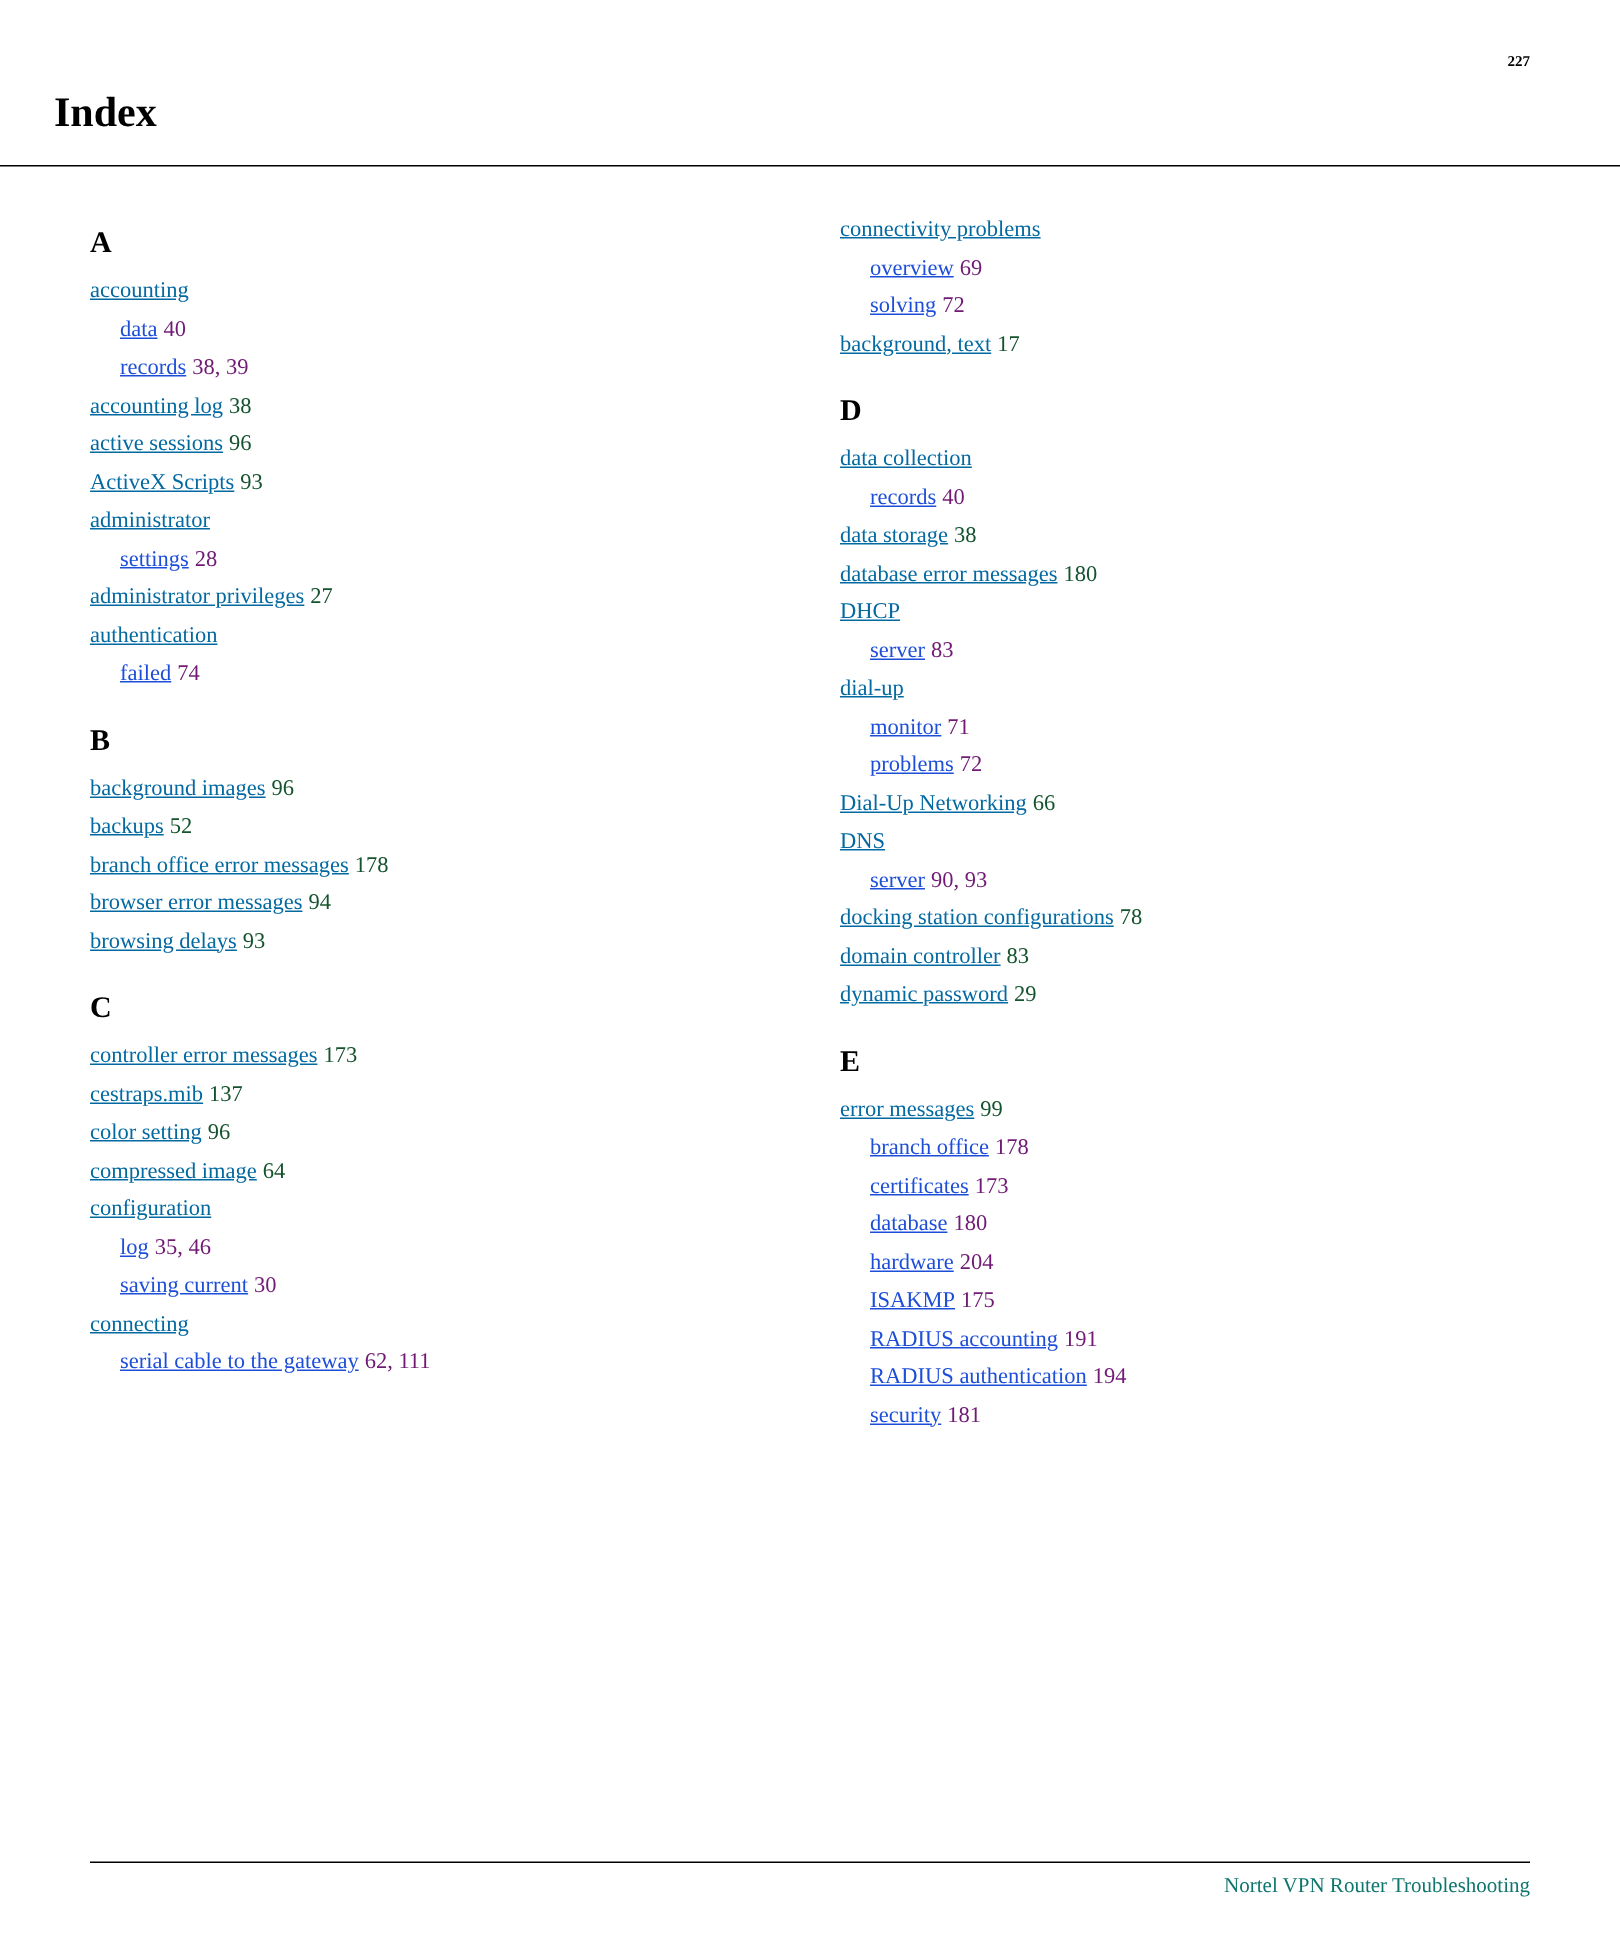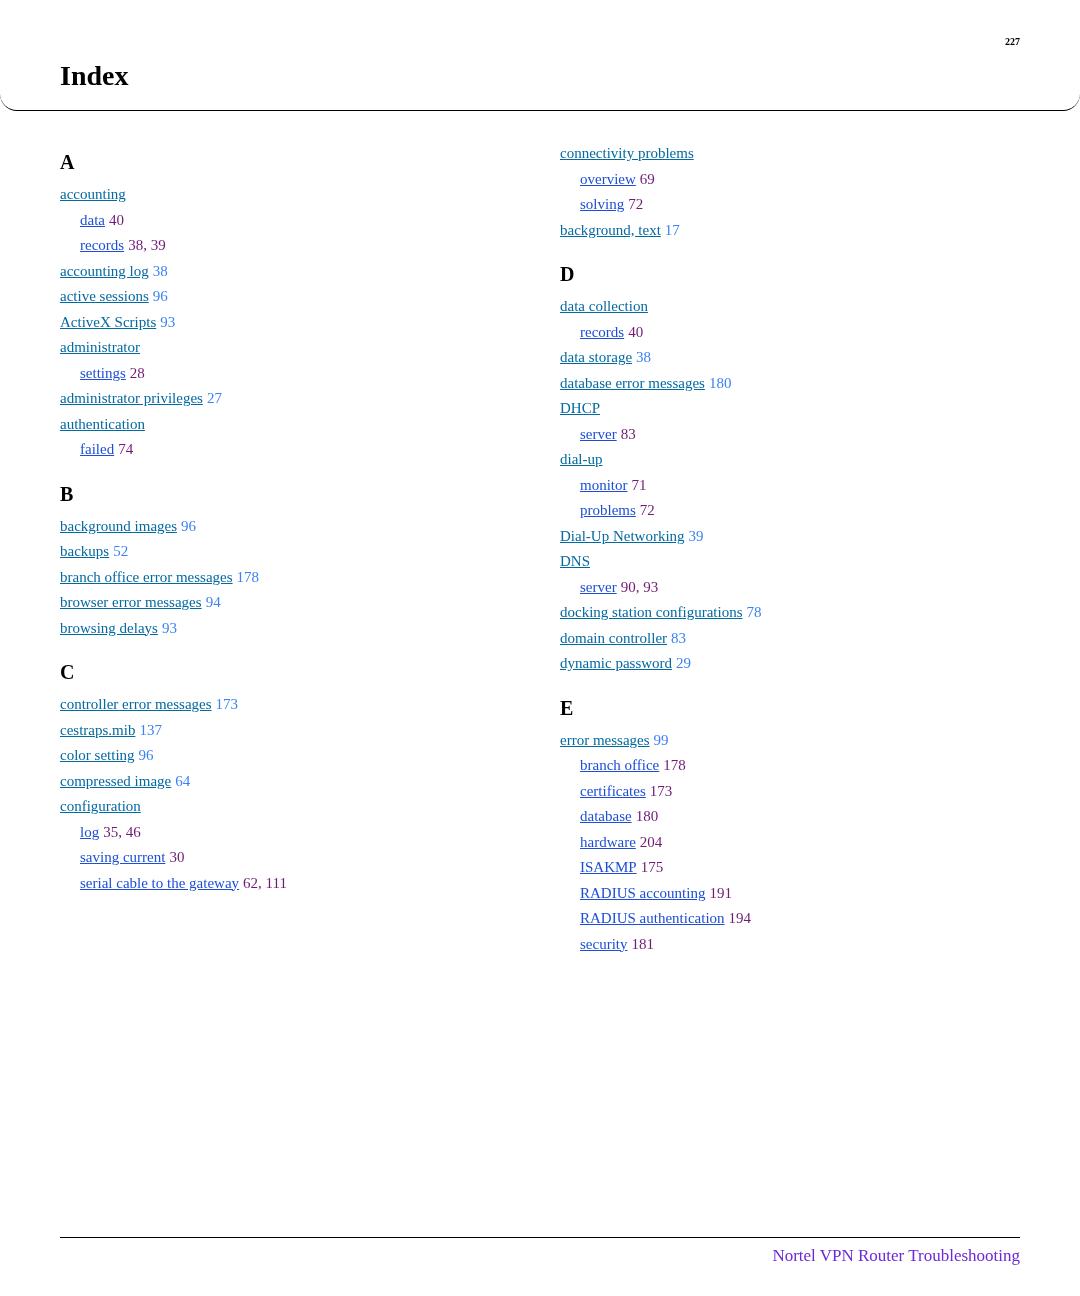--- a/index.html
+++ b/index.html
@@ -16,25 +16,24 @@
     .page-number {
       position: absolute;
       top: 36px;
       right: 60px;
       font-size: 10px;
       font-weight: bold;
       color: #000;
     }
 
     .page-title-section {
-      padding: 60px 60px 0 60px;
+      padding: 60px 60px 0 36px;
       border-bottom: 1.5px solid #000;
       padding-bottom: 10px;
       margin-bottom: 0;
-      border-radius: 17px;
     }
 
     .page-title {
       font-size: 28px;
       font-weight: bold;
       color: #000;
       margin-bottom: 8px;
     }
 
     .content-area {
@@ -63,21 +62,21 @@
       line-height: 1.7;
       display: flex;
       align-items: baseline;
     }
 
     .index-entry .link-text {
       color: #0369a1;
     }
 
     .index-entry .page-ref {
-      color: #3b82f6;
+      color: #14532d;
       margin-left: 4px;
     }
 
     .sub-entry {
       padding-left: 20px;
       line-height: 1.7;
       display: flex;
       align-items: baseline;
     }
 
@@ -95,22 +94,22 @@
       bottom: 30px;
       left: 60px;
       right: 60px;
       border-top: 1px solid #000;
       padding-top: 8px;
       display: flex;
       justify-content: flex-end;
     }
 
     .footer-text {
-      font-size: 17px;
-      color: #6d28d9;
+      font-size: 14px;
+      color: #0f766e;
     }
   </style>
 </head>
 <body>
 
 <div class="page-number">227</div>
 
 <div class="page-title-section">
   <div class="page-title">Index</div>
 </div>
@@ -206,20 +205,23 @@
           <a class="link-text" href="#">configuration</a>
         </div>
         <div class="sub-entry">
           <a class="link-text" href="#">log</a>
           <span class="page-ref">   35, 46</span>
         </div>
         <div class="sub-entry">
           <a class="link-text" href="#">saving current</a>
           <span class="page-ref">   30</span>
         </div>
+        <div class="index-entry">
+          <a class="link-text" href="#">connecting</a>
+        </div>
         <div class="sub-entry">
           <a class="link-text" href="#">serial cable to the gateway</a>
           <span class="page-ref">   62, 111</span>
         </div>
       </div>
     </div>
   <div class="column" id="right-col">
       <div class="section">
         <div class="index-entry">
           <a class="link-text" href="#">connectivity problems</a>
@@ -267,21 +269,21 @@
         <div class="sub-entry">
           <a class="link-text" href="#">monitor</a>
           <span class="page-ref">   71</span>
         </div>
         <div class="sub-entry">
           <a class="link-text" href="#">problems</a>
           <span class="page-ref">   72</span>
         </div>
         <div class="index-entry">
           <a class="link-text" href="#">Dial-Up Networking</a>
-          <span class="page-ref">   39</span>
+          <span class="page-ref">   66</span>
         </div>
         <div class="index-entry">
           <a class="link-text" href="#">DNS</a>
         </div>
         <div class="sub-entry">
           <a class="link-text" href="#">server</a>
           <span class="page-ref">   90, 93</span>
         </div>
         <div class="index-entry">
           <a class="link-text" href="#">docking station configurations</a>

